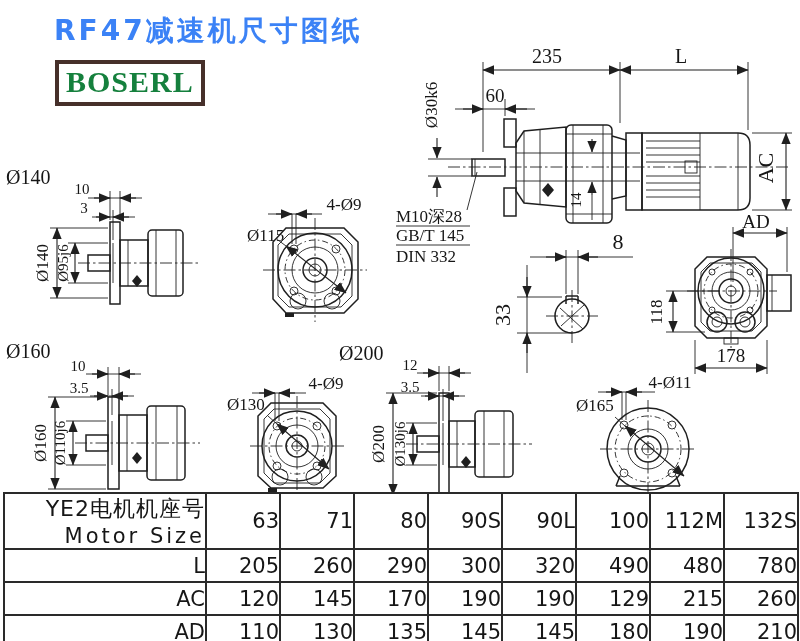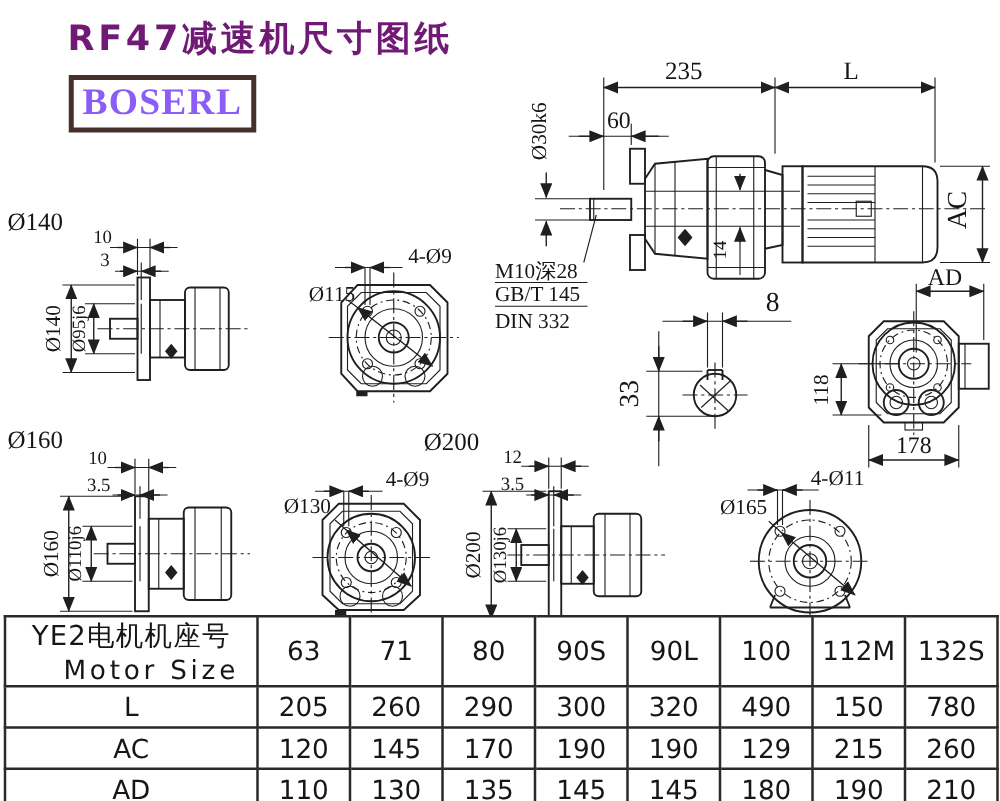--- a/index.html
+++ b/index.html
@@ -1,37 +1,37 @@
 <!DOCTYPE html>
 <html><head>
 <meta charset="utf-8">
 <style>
   html,body{margin:0;padding:0;}
   body{width:800px;height:641px;background:#ffffff;position:relative;overflow:hidden;
        font-family:"Liberation Sans",sans-serif;}
-  .title{position:absolute;left:54px;top:12px;font-size:28px;font-weight:bold;color:#701a75;
+  .title{position:absolute;left:54px;top:12px;font-size:28px;font-weight:bold;color:#3b82f6;
          font-family:"DejaVu Sans",sans-serif;letter-spacing:3px;white-space:nowrap;}
   .logo{position:absolute;left:55px;top:60px;border:4px solid #46302a;background:#fff;
         padding:0 7px 2px 7px;font-family:"Liberation Serif",serif;font-size:30px;font-weight:bold;
-        color:#8b5cf6;letter-spacing:1px;line-height:36px;}
+        color:#15803d;letter-spacing:1px;line-height:36px;}
   svg{position:absolute;left:0;top:0;}
   svg text{fill:#161616;font-family:"Liberation Serif",serif;}
   .out{stroke:#1f1f1f;stroke-width:1.5;fill:none;}
   .thin{stroke:#1f1f1f;stroke-width:0.9;fill:none;}
   .dim{stroke:#1f1f1f;stroke-width:1.1;fill:none;}
   .cl{stroke:#1f1f1f;stroke-width:0.9;fill:none;stroke-dasharray:12 3 2.5 3;}
   .bc{stroke:#1f1f1f;stroke-width:0.9;fill:none;stroke-dasharray:6 3 1.5 3;}
   .blk{fill:#1f1f1f;stroke:none;}
   .f16{font-size:15px;} .f17{font-size:17px;} .f19{font-size:19px;}
   .f20{font-size:20px;} .f22{font-size:22px;}
   .mid{text-anchor:middle;}
   .tbl-wrap{position:absolute;left:3px;top:492px;width:794px;}
   table{border-collapse:collapse;table-layout:fixed;width:794px;
         font-family:"DejaVu Sans",sans-serif;color:#161616;}
-  th,td{border:2px solid #2a2a2a;text-align:center;vertical-align:middle;
+  th,td{border:2px solid #2a2a2a;text-align:right;vertical-align:middle;
         font-weight:normal;padding:0;overflow:hidden;}
   .hdr th{height:52px;font-size:21px;}
   .hd-cn{font-size:22px;letter-spacing:1px;}
   .hd-en{font-size:21px;letter-spacing:3px;margin-left:32px;}
   td{height:31px;font-size:21px;}
 </style>
 </head>
 <body>
 
 <div class="title">RF47减速机尺寸图纸</div>
@@ -412,21 +412,21 @@
       <th>132S</th>
     </tr>
     <tr>
       <td>L</td>
       <td>205</td>
       <td>260</td>
       <td>290</td>
       <td>300</td>
       <td>320</td>
       <td>490</td>
-      <td>150</td>
+      <td>480</td>
       <td>780</td>
     </tr>
     <tr>
       <td>AC</td>
       <td>120</td>
       <td>145</td>
       <td>170</td>
       <td>190</td>
       <td>190</td>
       <td>129</td>

